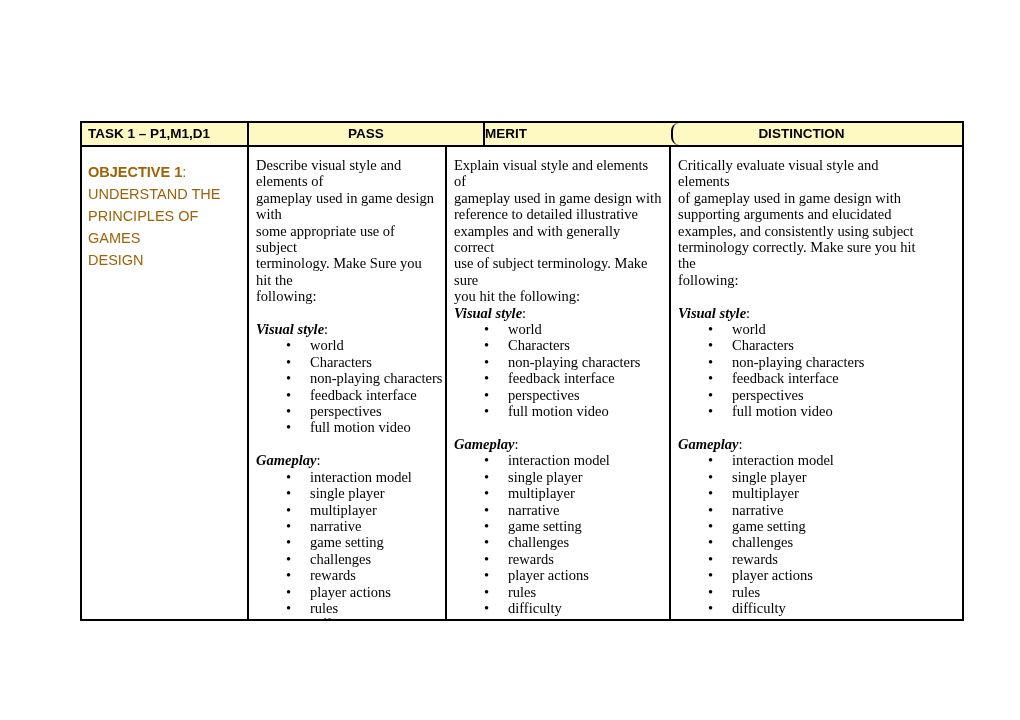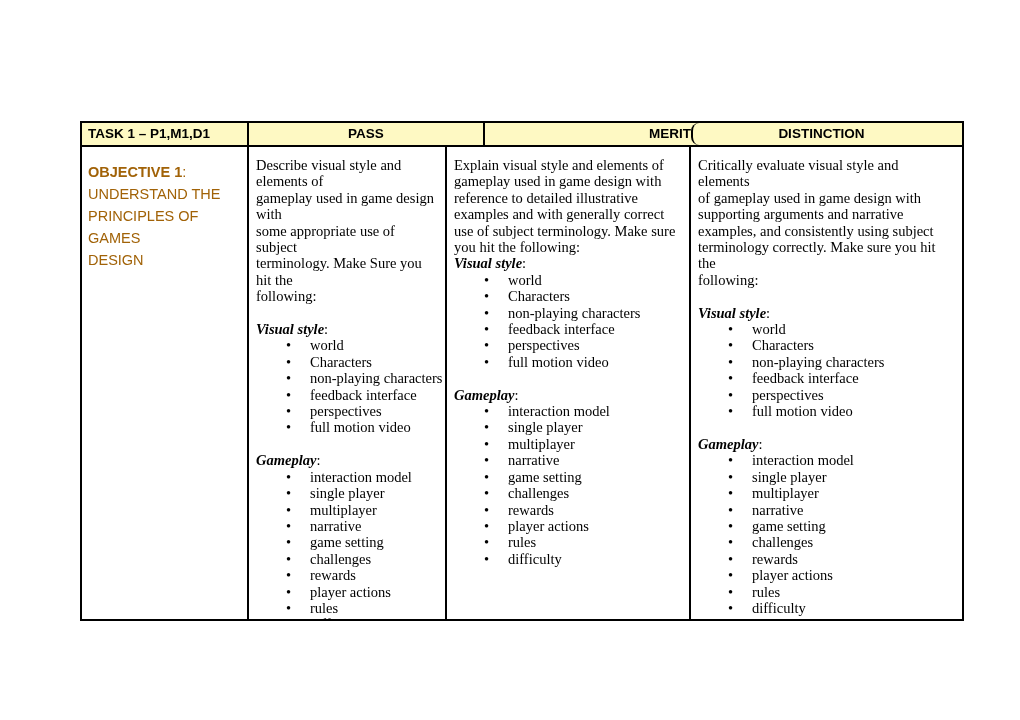--- a/index.html
+++ b/index.html
@@ -44,38 +44,38 @@
     font-family: "Liberation Sans", "DejaVu Sans", sans-serif;
     font-weight: bold;
     font-size: 13.5px;
     color: #000000;
     line-height: 1;
     height: 100%;
   }
   .header-cell + .header-cell { border-left: 2px solid #000000; }
   .h-obj   { width: 165px; padding-left: 6px; justify-content: flex-start; }
   .h-pass  { width: 236px; justify-content: center; }
-  .h-merit { width: 208px; justify-content: flex-end; }
+  .h-merit { width: 188px; justify-content: flex-start; }
   .h-dist  { width: 259px; justify-content: center; border-radius: 8px; }
 
   
   .body-row {
     display: flex;
     height: 472px;
   }
   .body-cell {
     box-sizing: border-box;
     height: 472px;
     overflow: hidden;
     position: relative;
   }
   .body-cell + .body-cell { border-left: 2px solid #000000; }
   .c-obj   { width: 165px; padding: 14px 6px 0 6px; }
   .c-pass  { width: 198px; padding: 10px 6px 0 7px; }
-  .c-merit { width: 244px; padding: 10px 6px 0 7px; }
+  .c-merit { width: 224px; padding: 10px 6px 0 7px; }
   .c-dist  { width: 259px; padding: 10px 6px 16px 7px; }
 
   
   .objective-text {
     font-family: "Liberation Sans", "DejaVu Sans", sans-serif;
     font-size: 14.5px;
     line-height: 22px;
     color: #a16207;
   }
   .objective-text .b { font-weight: bold; }
@@ -218,21 +218,21 @@
         <li>player actions</li>
         <li>rules</li>
         <li>difficulty</li>
 
       </ul>
     </div>
 
     <div class="body-cell c-dist">
       <div class="intro">Critically evaluate visual style and elements</div>
       <div class="intro">of gameplay used in game design with</div>
-      <div class="intro">supporting arguments and narrative</div>
+      <div class="intro">supporting arguments and elucidated</div>
       <div class="intro">examples, and consistently using subject</div>
       <div class="intro">terminology correctly. Make sure you hit the</div>
       <div class="intro">following:</div>
       <div class="spacer"></div>
       <div class="subhead"><span>Visual style</span><span class="plain">:</span></div>
       <ul class="bullets">
         <li>world</li>
         <li>Characters</li>
         <li>non-playing characters</li>
         <li>feedback interface</li>

